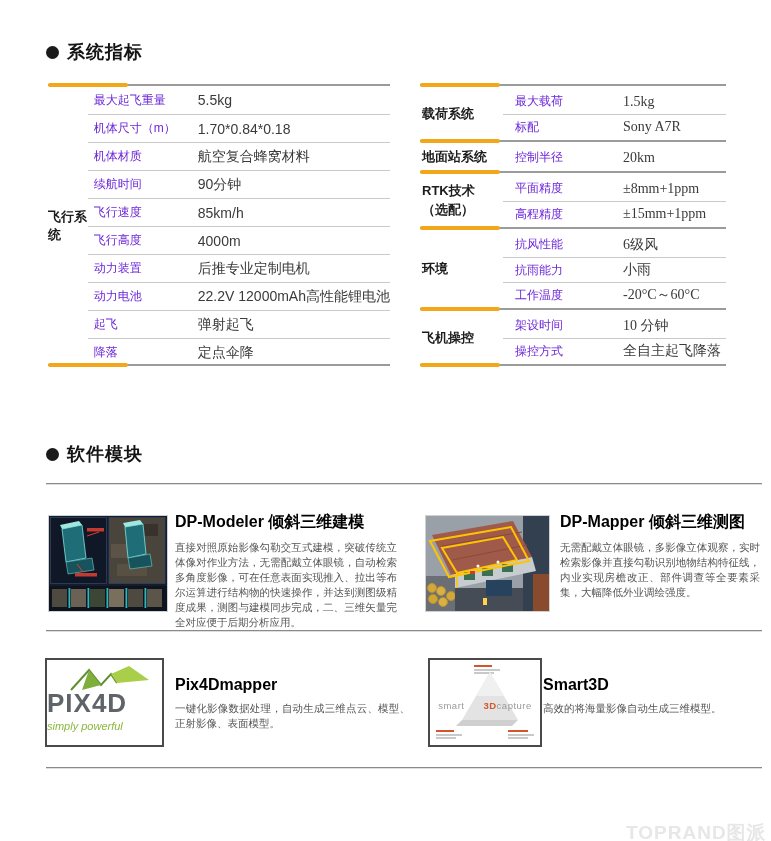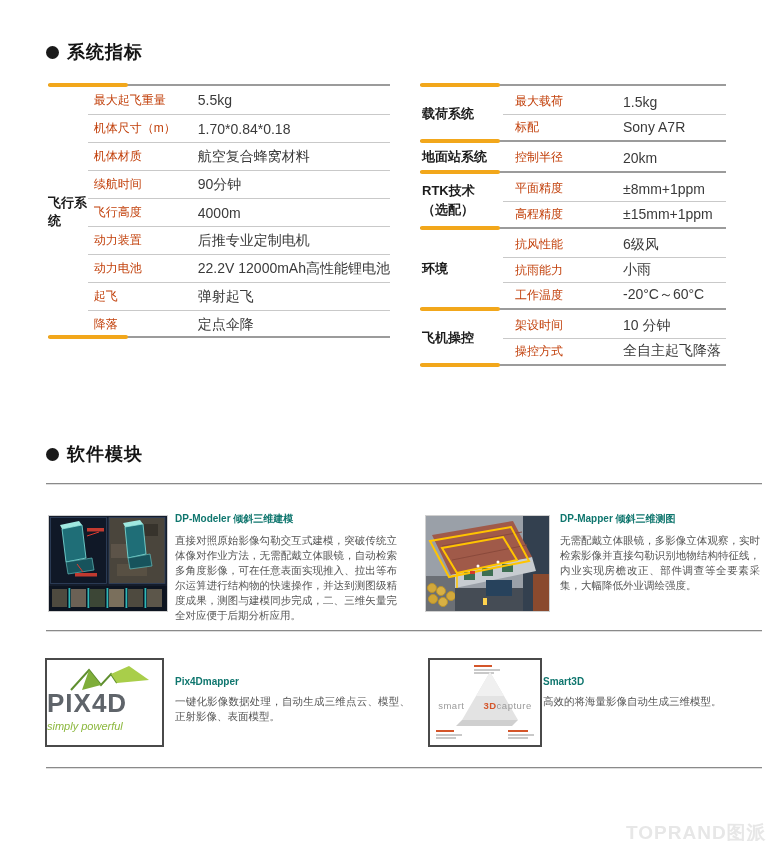--- a/index.html
+++ b/index.html
@@ -16,38 +16,38 @@
   .hline::before{content:'';position:absolute;left:0;right:0;top:-2px;height:2px;background:#9b9b9b;}
   .hline::after{content:'';position:absolute;left:0;top:-3px;width:80px;height:4px;background:#F2A71B;border-radius:2px;}
 
   
   .ltable{position:absolute;left:48px;top:86px;width:342px;}
   .lbody{display:flex;}
   .lgroup{width:82px;display:flex;align-items:center;font-size:13px;font-weight:bold;color:#1c1c1c;}
   .lrows{flex:1;}
   .lrow{display:flex;align-items:center;height:28px;box-sizing:border-box;}
   .lrow + .lrow{border-top:1px solid #c9c9c9;}
-  .rl{width:104px;padding-left:6px;font-size:12px;color:#c2410c;flex:0 0 auto;}
+  .rl{width:104px;padding-left:6px;font-size:12px;color:#6d28d9;flex:0 0 auto;}
   .rv{font-size:14px;color:#3a3a3a;white-space:nowrap;}
 
   
   .rtable{position:absolute;left:420px;top:86px;width:306px;}
   .rgroup{display:flex;padding:3px 0;}
   .rglabel{width:83px;flex:0 0 auto;display:flex;align-items:center;padding-left:2px;box-sizing:border-box;
            font-size:13px;font-weight:bold;color:#1c1c1c;line-height:1.45;}
-  .rrows{flex:1;}
+  .rrows{flex:1;font-family:Liberation Serif, serif;}
   .rrow{display:flex;align-items:center;height:25px;box-sizing:border-box;}
   .rrow + .rrow{border-top:1px solid #c9c9c9;}
   .rrow .rl{width:108px;padding-left:12px;}
 
   
   .divider{position:absolute;left:46px;width:716px;height:1px;background:#8a8a8a;box-shadow:0 1px 0 #dedede;}
   .mod-img{position:absolute;border:1px solid #d0d0d0;box-sizing:border-box;}
   .mod-txt{position:absolute;}
-  .mod-title{font-size:10px;font-weight:bold;color:#0f766e;margin:0 0 7px 0;}
+  .mod-title{font-size:16px;font-weight:bold;color:#000000;margin:0 0 7px 0;}
   .mod-desc{font-size:10.5px;color:#555;line-height:15px;text-align:justify;margin:0;}
 
   
   .logo-box{position:absolute;border:2px solid #4a4a4a;background:#fff;box-sizing:border-box;}
   .pix4d-inner{position:relative;width:100%;height:100%;}
   .pix4d-zigzag{position:absolute;top:4px;left:22px;}
   .pix4d-word{position:absolute;top:28px;width:100%;font-size:26px;font-weight:bold;color:#5f646a;letter-spacing:1px;}
   .pix4d-tag{position:absolute;top:60px;width:100%;font-size:11px;font-style:italic;color:#8cb83e;}
 
   
@@ -85,20 +85,24 @@
             <span class="rl">机体尺寸（m）</span>
             <span class="rv">1.70*0.84*0.18</span>
           </div>
         <div class="lrow">
             <span class="rl">机体材质</span>
             <span class="rv">航空复合蜂窝材料</span>
           </div>
         <div class="lrow">
             <span class="rl">续航时间</span>
             <span class="rv">90分钟</span>
+          </div>
+        <div class="lrow">
+            <span class="rl">飞行速度</span>
+            <span class="rv">85km/h</span>
           </div>
         <div class="lrow">
             <span class="rl">飞行高度</span>
             <span class="rv">4000m</span>
           </div>
         <div class="lrow">
             <span class="rl">动力装置</span>
             <span class="rv">后推专业定制电机</span>
           </div>
         <div class="lrow">

